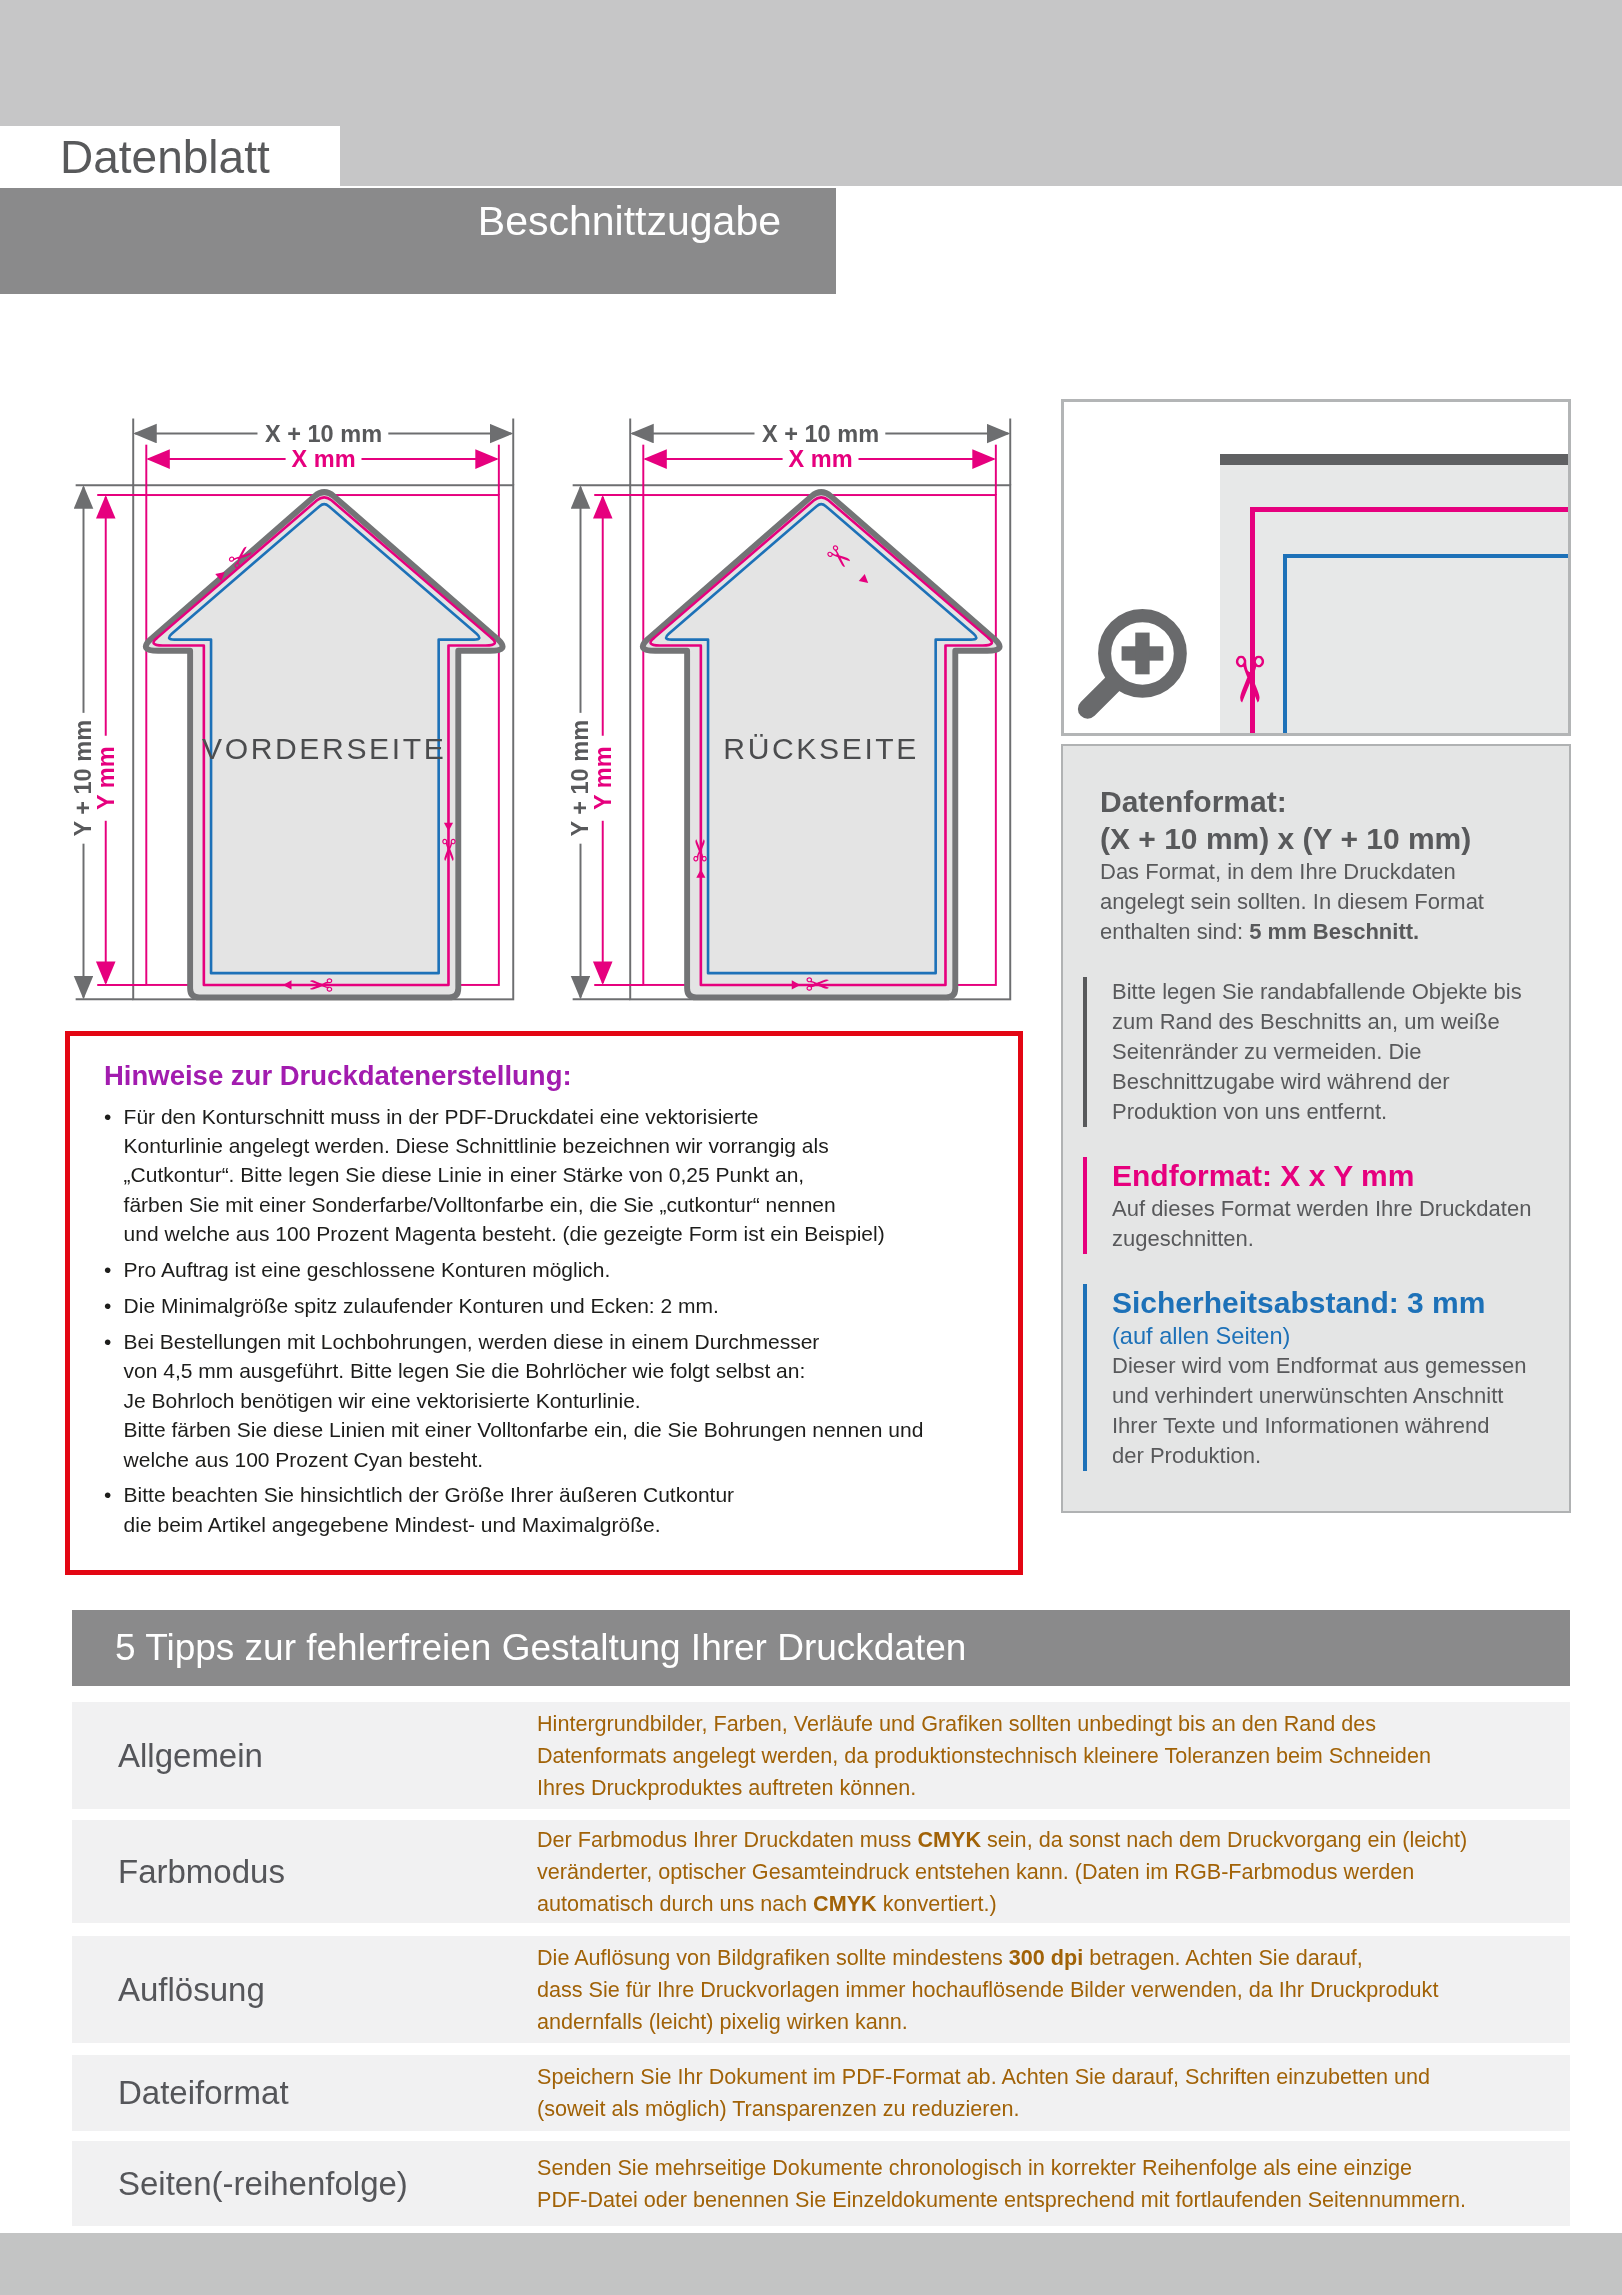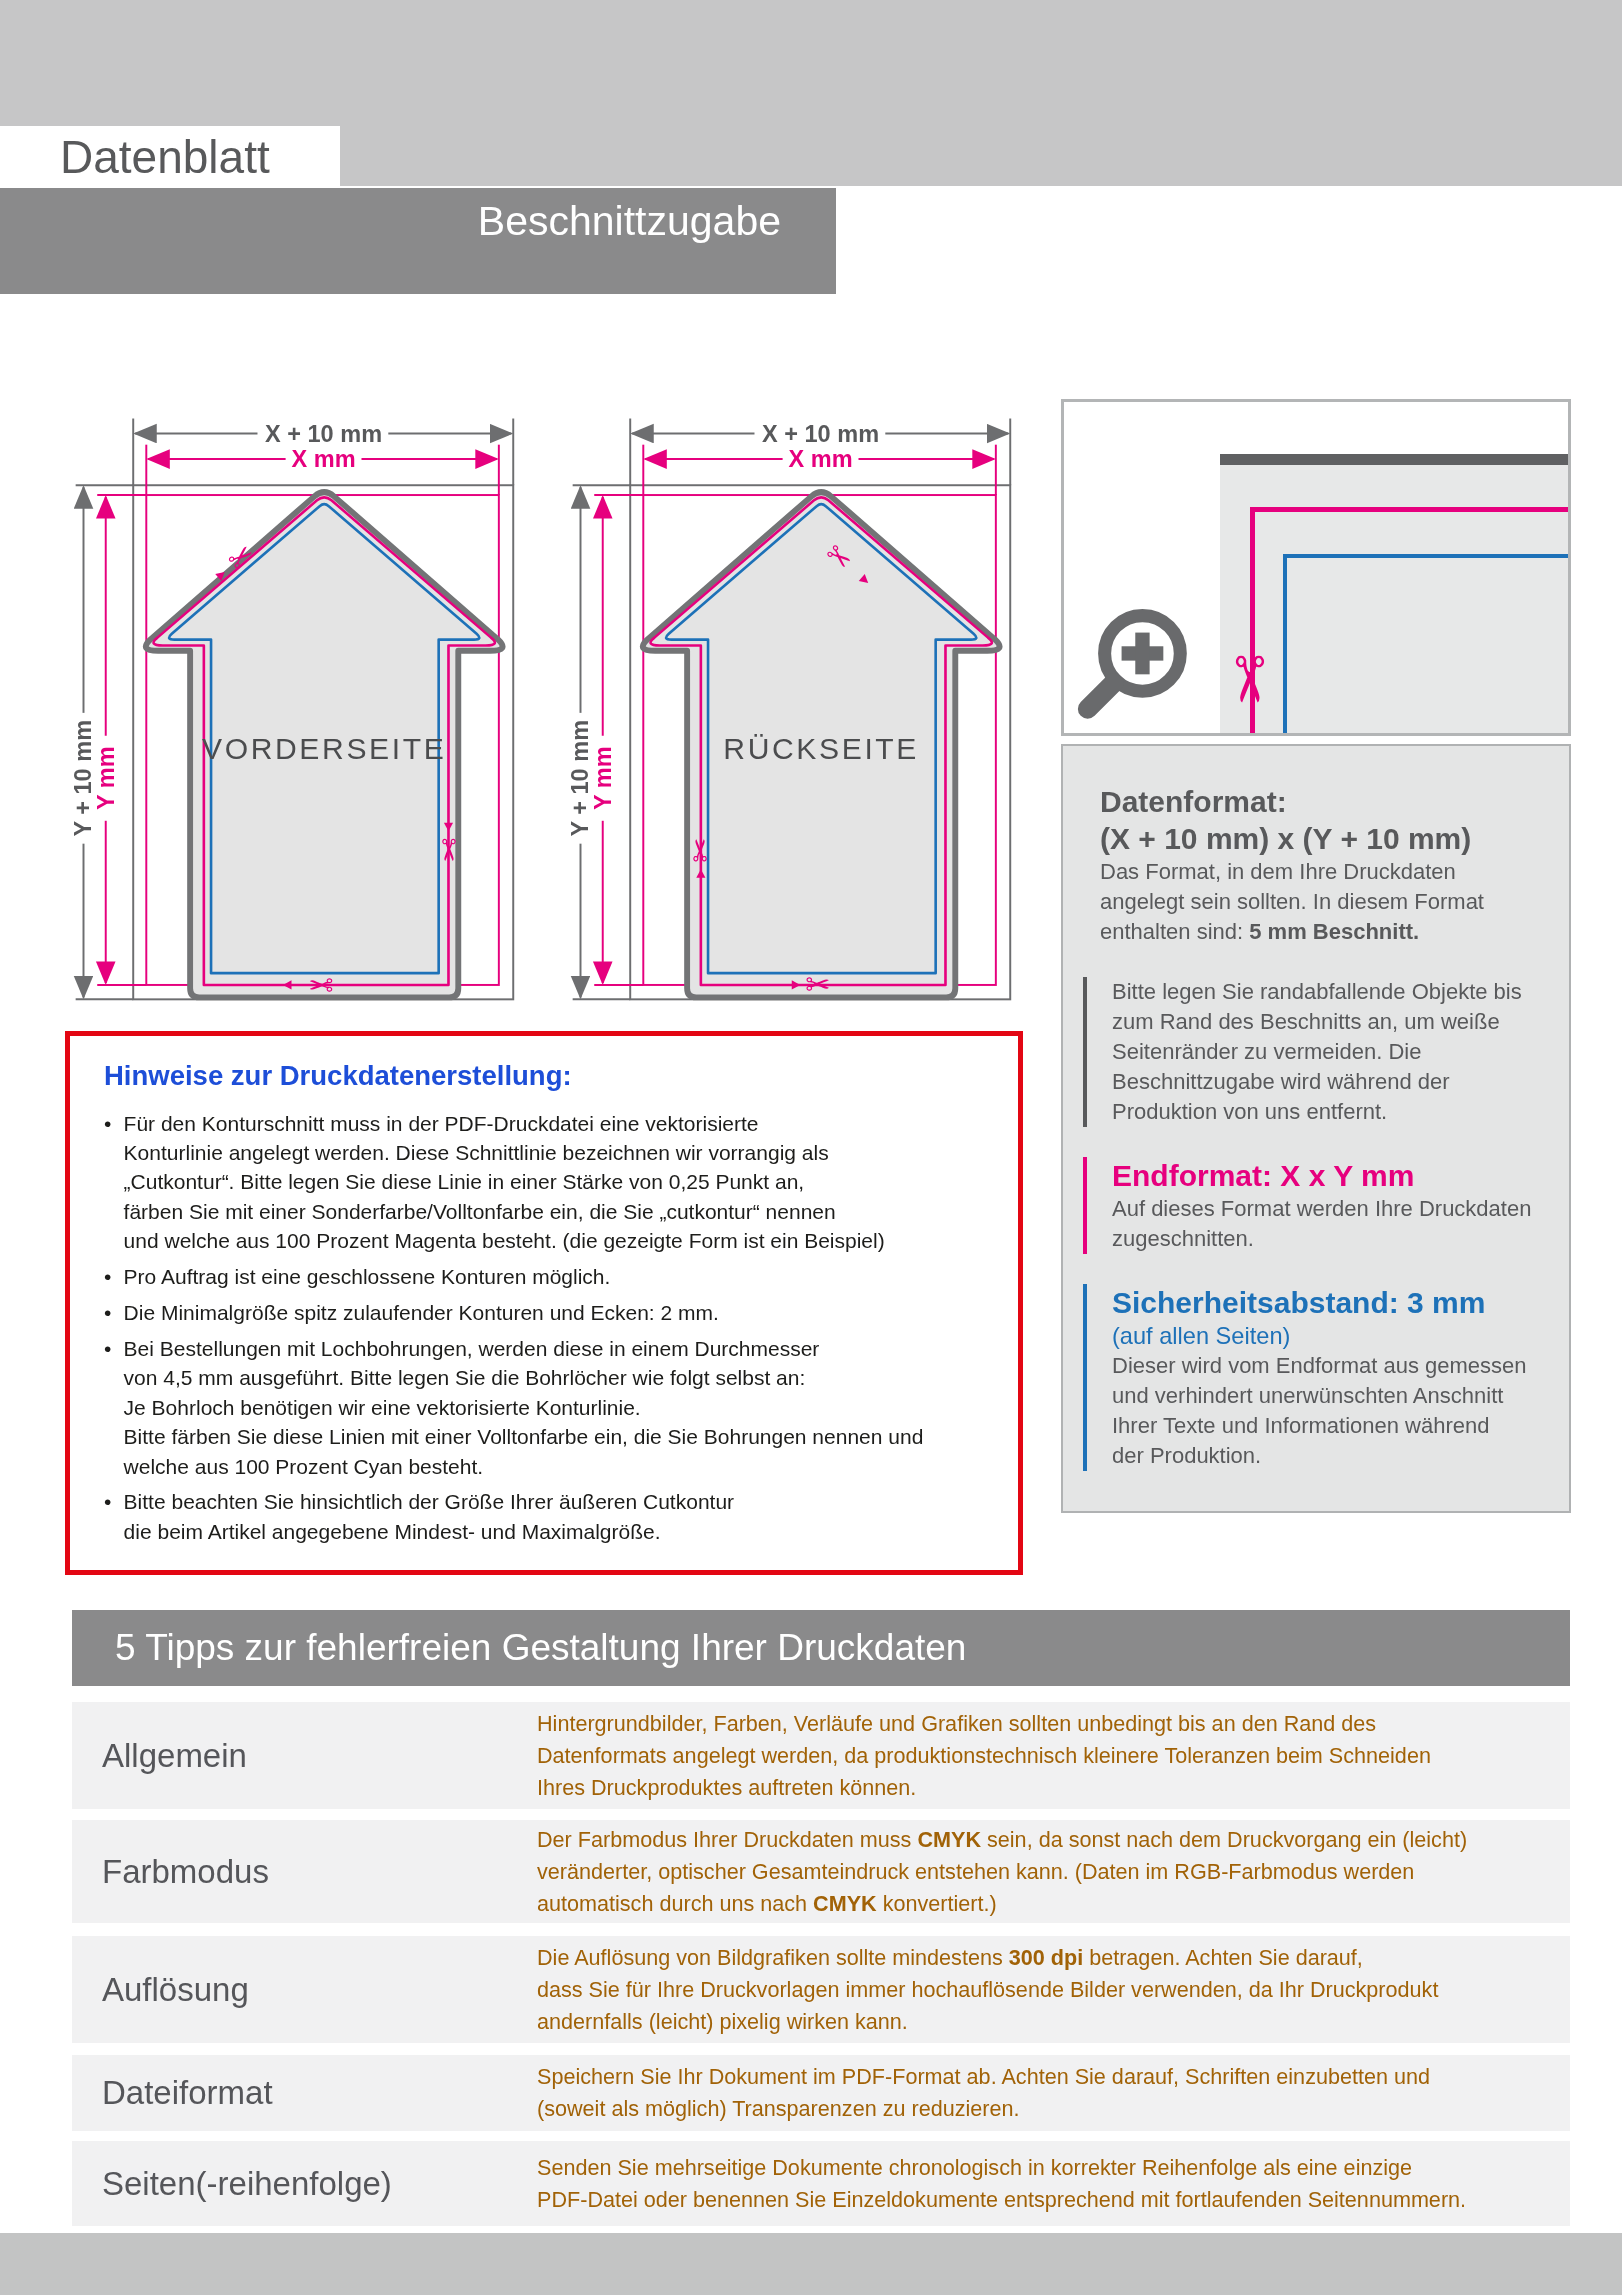--- a/index.html
+++ b/index.html
@@ -45,33 +45,33 @@
   .barleft{margin-left:-17px;border-left:4.6px solid #58595b;padding-left:25px}
   .barleft.m{border-left-color:#e6007e}
   .barleft.b{border-left-color:#1d71b8}
   .hm{color:#e6007e !important}
   .hb{color:#1d71b8 !important}
   .subb{font-size:23.6px;line-height:30px;color:#1d71b8}
 
   
   .note-box{left:65px;top:1031px;width:958px;height:544px;border:5.2px solid #e30613;box-sizing:border-box;
             background:#fff;padding:23.6px 19.6px 0 34px;color:#1d1d1b}
-  .note-title{font-size:27.5px;font-weight:bold;margin-bottom:17px;color:#1d4ed8}
+  .note-title{font-size:27.5px;font-weight:bold;margin-bottom:10px;color:#a21caf}
   .note-box ul{list-style:none;margin:0;padding:0}
   .note-box li{display:flex;font-size:21px;line-height:29.4px;margin-bottom:6.5px}
   .dot{width:19.6px;flex:none}
   .btext{white-space:pre-line}
 
   
   .tips-bar{left:72px;top:1610px;width:1498px;height:76px;background:#8a8a8b;color:#fff;font-size:37px;
             display:flex;align-items:center;padding-left:43px;box-sizing:border-box}
   .row{position:absolute;left:72px;width:1498px;background:#f1f1f2}
   .r1{top:1702px;height:107px}.r2{top:1820px;height:103px}.r3{top:1936px;height:107px}
   .r4{top:2055px;height:76px}.r5{top:2141px;height:85px}
-  .lab{position:absolute;left:30px;top:50%;transform:translateY(-50%);font-size:33px;color:#55565a}
+  .lab{position:absolute;left:46px;top:50%;transform:translateY(-50%);font-size:33px;color:#55565a}
   .desc{position:absolute;left:465px;top:50%;transform:translateY(-50%);width:1021px;
         font-size:21.6px;line-height:32px;color:#a16207;white-space:pre-line}
 
   .footer{left:0;top:2233px;width:1623px;height:63px;background:#c3c4c4}
 </style>
 </head>
 <body>
 
 <div class="page">
 

